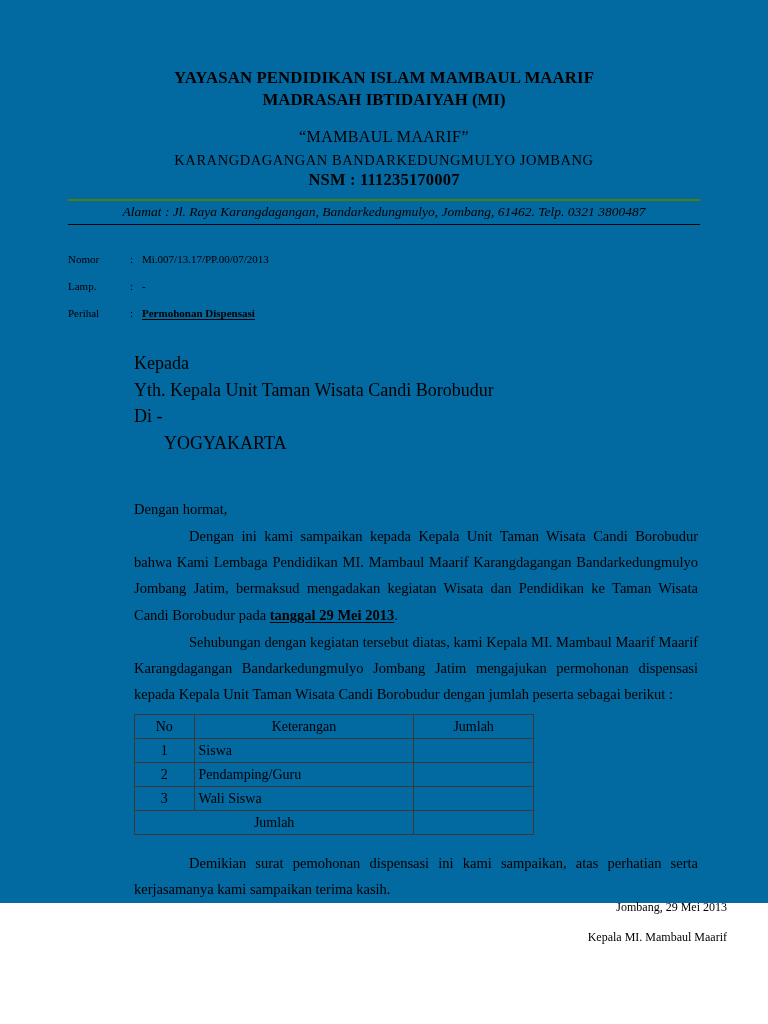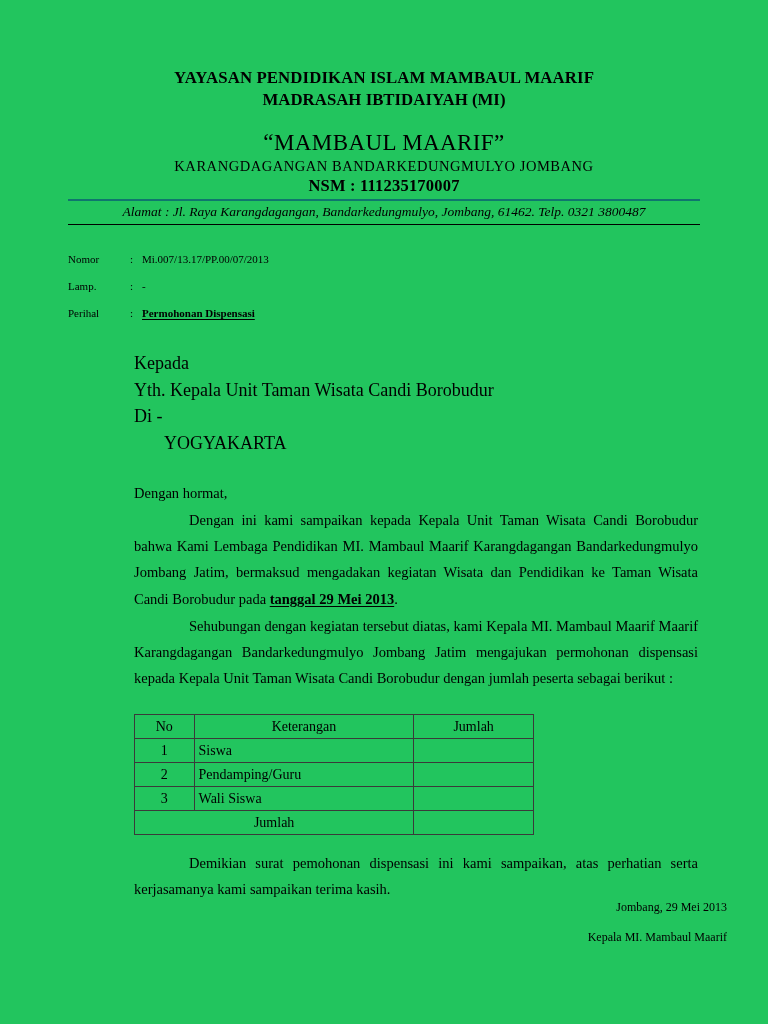--- a/index.html
+++ b/index.html
@@ -13,22 +13,22 @@
     position: relative;
     font-family: "Liberation Serif", "DejaVu Serif", serif;
     color: #000000;
     overflow: hidden;
   }
 
   .page {
     position: absolute;
     top: 0; left: 0;
     width: 768px;
-    height: 1024px;
-    background: #22c55e;
+    height: 903px;
+    background: #0369a1;
     font-family: Liberation Serif, serif;
   }
 
   
   .letterhead {
     position: absolute;
     top: 66px;
     left: 60px;
     width: 648px;
     text-align: center;
@@ -40,25 +40,25 @@
     line-height: 22px;
     transform: scaleX(0.96);
   }
   .lh-line2 {
     font-size: 17.5px;
     font-weight: bold;
     line-height: 22px;
     transform: scaleX(0.96);
   }
   .lh-line3 {
-    font-size: 23px;
+    font-size: 16px;
     font-weight: normal;
     line-height: 27px;
     letter-spacing: 0.4px;
-    margin-top: 19px;
+    margin-top: 13px;
   }
   .lh-line4 {
     font-size: 14.5px;
     font-weight: normal;
     letter-spacing: 0.55px;
     line-height: 19px;
     margin-top: 1px;
   }
   .lh-line5 {
     font-size: 16.5px;
@@ -66,21 +66,21 @@
     letter-spacing: 0.2px;
     line-height: 20px;
   }
 
   
   .addr-band {
     position: absolute;
     top: 199px;
     left: 68px;
     width: 632px;
-    border-top: 2px solid #0f766e;
+    border-top: 2px solid #4d7c0f;
     border-bottom: 1.5px solid #000;
     padding: 2px 0 3px 0;
     text-align: center;
   }
   .addr-text {
     font-size: 13.5px;
     font-style: italic;
     line-height: 18px;
     display: block;
   }
@@ -122,20 +122,21 @@
   .body-area {
     position: absolute;
     top: 480px;
     left: 134px;
     width: 564px;
     font-size: 14.5px;
   }
   .salutation {
     line-height: 26px;
     margin-bottom: 1px;
+    margin-top: 16px;
   }
   .para {
     text-align: justify;
     text-justify: inter-word;
     text-indent: 55px;
     line-height: 26.2px;
     margin: 0;
   }
   .para + .para { margin-top: 1px; }
   .ul-bold {

